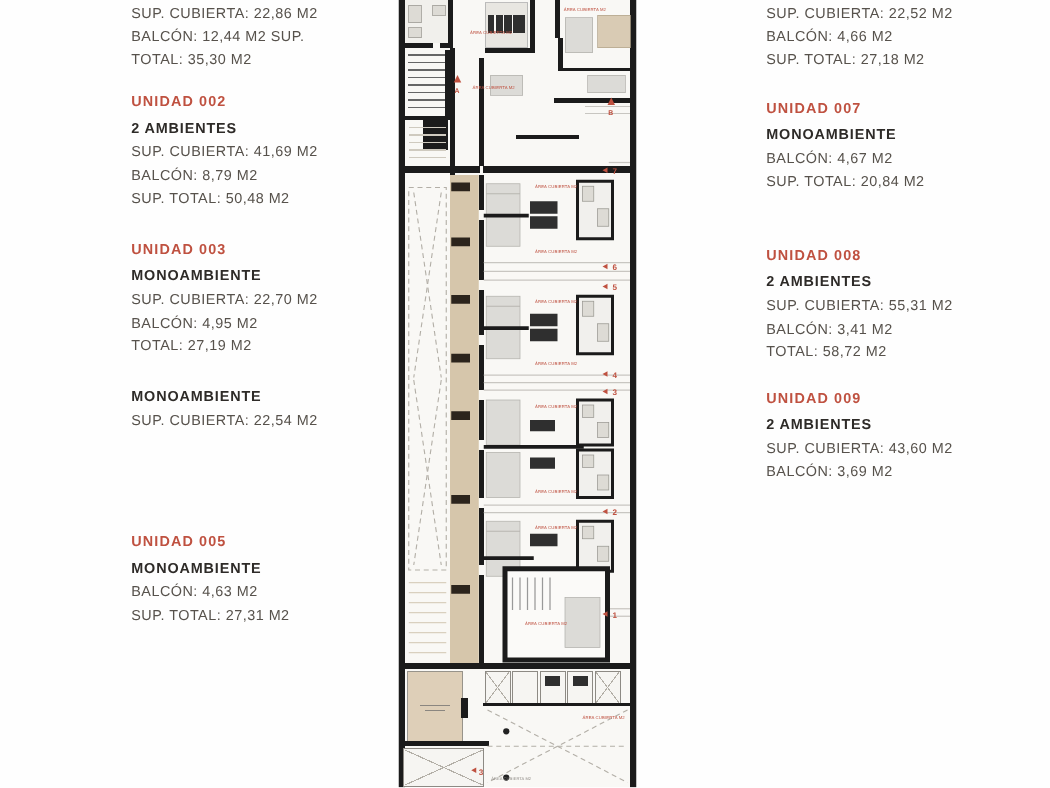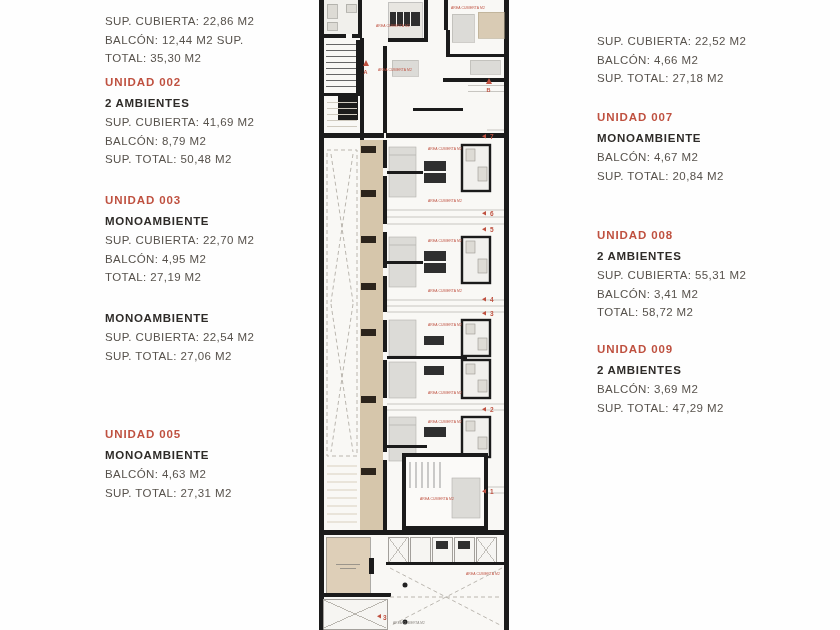--- a/index.html
+++ b/index.html
@@ -4,21 +4,21 @@
 <style>
   html,body{margin:0;padding:0;}
   body{
     width:840px;height:630px;position:relative;overflow:hidden;
     background:#fefefe;
     font-family:"Liberation Sans","DejaVu Sans",sans-serif;
     -webkit-font-smoothing:antialiased;
   }
   .unit-block{position:absolute;width:225px;font-size:11.5px;letter-spacing:.4px;color:#57524c;}
   .col-left .unit-block{left:105px;}
-  .col-right .unit-block{left:597px;margin-top:30px;}
+  .col-right .unit-block{left:613px;}
   .unit-header{font-weight:bold;color:#bf5140;font-size:11.5px;letter-spacing:.9px;line-height:21px;}
   .unit-type{font-weight:bold;color:#2e2b28;letter-spacing:.7px;line-height:20px;}
   .unit-line{line-height:18.6px;white-space:nowrap;}
   #plan-svg{position:absolute;left:318px;top:0;}
   .wall{fill:#1b1b1b;}
   .furn{fill:#dcdbd7;stroke:#b3b1ac;stroke-width:.6;}
   .beige{fill:#d9cbb4;stroke:#b3a68c;stroke-width:.6;}
   .pod{fill:#f1f0ed;stroke:#1b1b1b;stroke-width:2.4;}
   .fix{fill:#dddbd5;stroke:#9a9892;stroke-width:.6;}
   .slab{stroke:#c8c6c1;stroke-width:1;}
@@ -28,21 +28,21 @@
   .tinygray{font-size:3.2px;fill:#8a8680;letter-spacing:.1px;}
   .marker{font-size:6.5px;font-weight:bold;fill:#bf5140;}
   .secletter{font-size:5.5px;font-weight:bold;fill:#bf5140;}
   .dark{fill:#2f2f2f;}
 </style>
 </head>
 <body>
 
 <div class="col-left">
 
-  <div class="unit-block" style="top:12px">
+  <div class="unit-block" style="top:2px">
     <div class="unit-line">SUP. CUBIERTA: 22,86 M2</div>
     <div class="unit-line">BALCÓN: 12,44 M2 SUP.</div>
     <div class="unit-line">TOTAL: 35,30 M2</div>
   </div>
 
   <div class="unit-block" style="top:72px">
     <div class="unit-header">UNIDAD 002</div>
     <div class="unit-type">2 AMBIENTES</div>
     <div class="unit-line">SUP. CUBIERTA: 41,69 M2</div>
     <div class="unit-line">BALCÓN: 8,79 M2</div>
@@ -53,21 +53,20 @@
     <div class="unit-header">UNIDAD 003</div>
     <div class="unit-type">MONOAMBIENTE</div>
     <div class="unit-line">SUP. CUBIERTA: 22,70 M2</div>
     <div class="unit-line">BALCÓN: 4,95 M2</div>
     <div class="unit-line">TOTAL: 27,19 M2</div>
   </div>
 
   <div class="unit-block" style="top:308px">
     <div class="unit-type">MONOAMBIENTE</div>
     <div class="unit-line">SUP. CUBIERTA: 22,54 M2</div>
-    <div class="unit-line">SUP. TOTAL: 27,06 M2</div>
   </div>
 
   <div class="unit-block" style="top:424px">
     <div class="unit-header">UNIDAD 005</div>
     <div class="unit-type">MONOAMBIENTE</div>
     <div class="unit-line">BALCÓN: 4,63 M2</div>
     <div class="unit-line">SUP. TOTAL: 27,31 M2</div>
   </div>
 
 </div>
@@ -91,22 +90,22 @@
     <div class="unit-header">UNIDAD 008</div>
     <div class="unit-type">2 AMBIENTES</div>
     <div class="unit-line">SUP. CUBIERTA: 55,31 M2</div>
     <div class="unit-line">BALCÓN: 3,41 M2</div>
     <div class="unit-line">TOTAL: 58,72 M2</div>
   </div>
 
   <div class="unit-block" style="top:309px">
     <div class="unit-header">UNIDAD 009</div>
     <div class="unit-type">2 AMBIENTES</div>
+    <div class="unit-line">SUP. CUBIERTA: 43,60 M2</div>
     <div class="unit-line">BALCÓN: 3,69 M2</div>
-    <div class="unit-line">SUP. TOTAL: 47,29 M2</div>
   </div>
 
 </div>
 
 <svg id="plan-svg" width="194" height="630" viewBox="318 0 194 630" xmlns="http://www.w3.org/2000/svg">
 
   <rect x="319" y="0" width="190" height="630" fill="#f9f8f5"></rect>
 
   <g>
     <rect class="wall" x="319" y="0" width="5" height="630"></rect>

